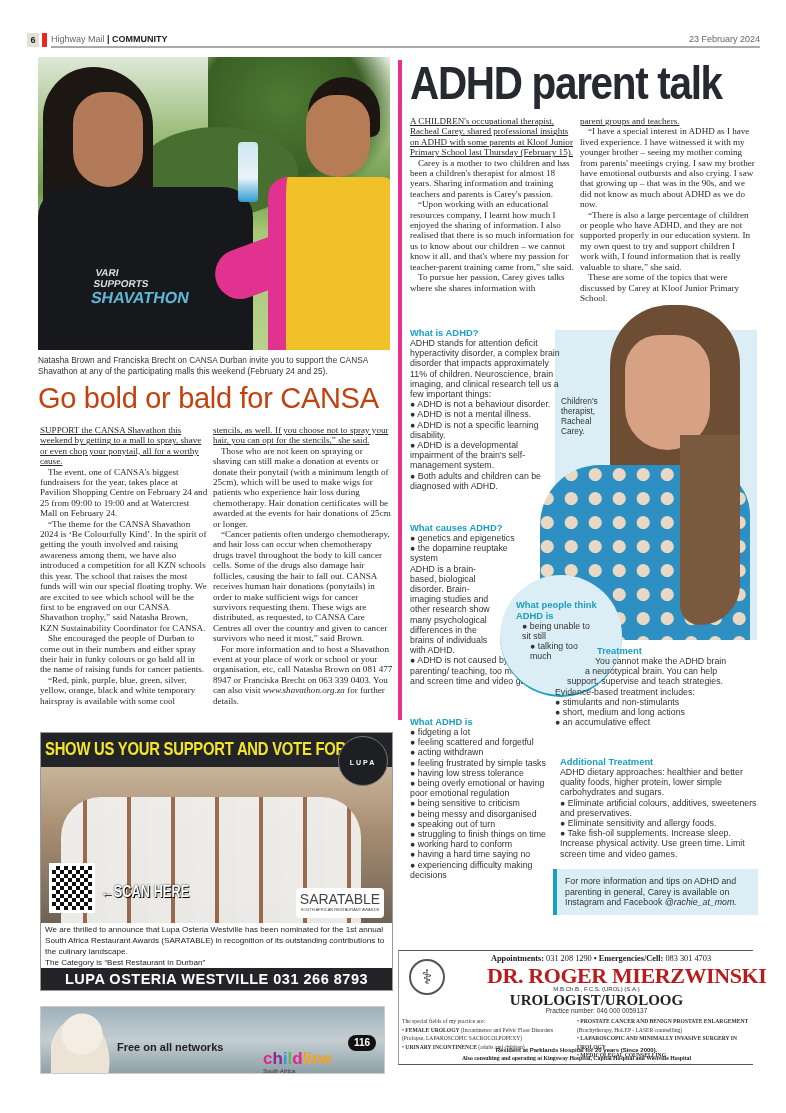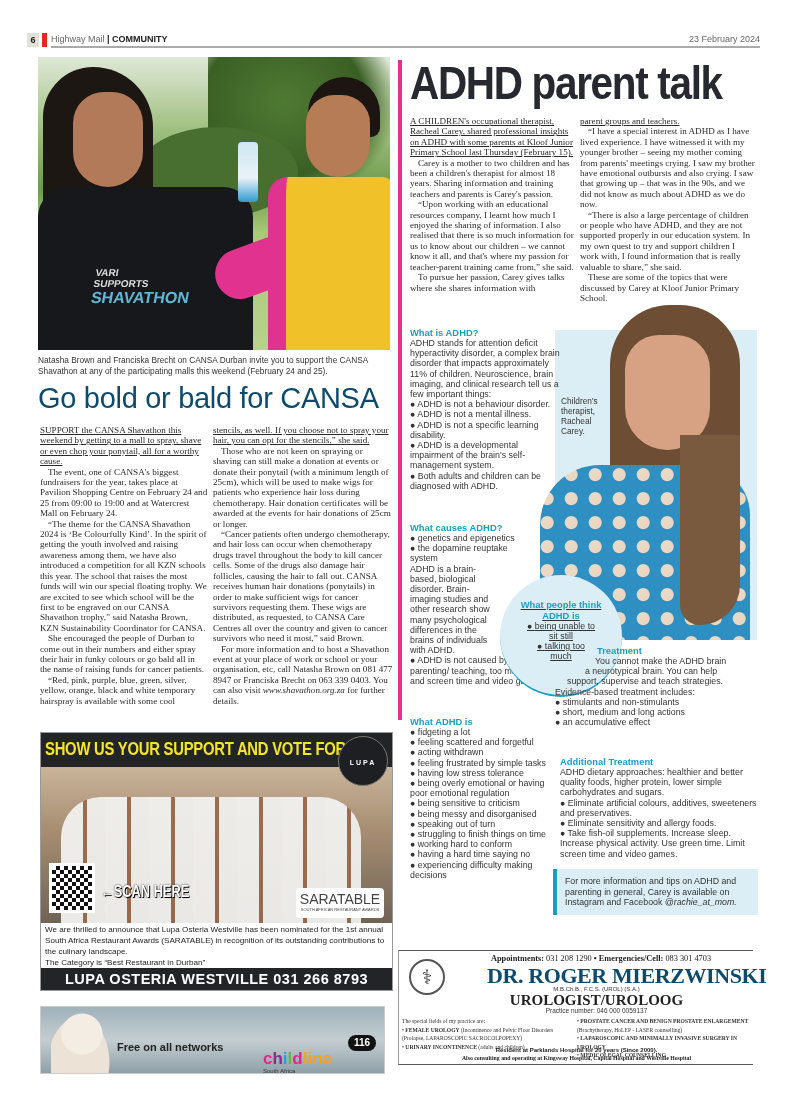--- a/index.html
+++ b/index.html
@@ -27,21 +27,21 @@
   .p1-logo { position:absolute; left:55px; top:200px; font: bold 16px "Liberation Sans", sans-serif; color:#5fb7d6; transform: skew(-10deg); }
   .p1-logo small { display:block; font-size:10px; color:#ddd; }
   .p1-girl { position:absolute; left:230px; top:20px; width:125px; height:273px; }
   .p1-ghair { position:absolute; left:40px; top:0; width:72px; height:60px; background:#1c1512; border-radius:40px 40px 10px 10px; }
   .p1-gface { position:absolute; left:38px; top:18px; width:64px; height:82px; background:#b67c55; border-radius:35px 35px 40px 40px; }
   .p1-pink { position:absolute; left:-55px; top:160px; width:120px; height:50px; background:#e0328e; border-radius:25px; transform: rotate(-20deg); }
   .p1-vest { position:absolute; left:0; top:100px; width:125px; height:173px; background:#f0c129; border-radius:20px 10px 0 0; border-left: 18px solid #e0328e; }
   .p1-can { position:absolute; left:200px; top:85px; width:20px; height:60px; background: linear-gradient(180deg,#cfe6f2 0%,#e9f3f8 60%,#2f9ad1 100%); border-radius:4px; }
 
   .cap1 { position:absolute; left:38px; top:355px; width:355px; font: 8.3px/11px "Liberation Sans", sans-serif; color:#333; }
-  .head1 { position:absolute; left:38px; top:382px; font: 29px "Liberation Sans", sans-serif; color:#0c4a6e; letter-spacing:-0.3px; white-space:nowrap; }
+  .head1 { position:absolute; left:38px; top:382px; font: 29px "Liberation Sans", sans-serif; color:#c2410c; letter-spacing:-0.3px; white-space:nowrap; }
 
   .col { position:absolute; font: 9.1px/10.4px "Liberation Serif", serif; color:#2a2a2a; text-align: left; }
   .col p { text-indent: 8px; }
   .col p.first { text-indent: 0; text-decoration: underline; }
   .col1 { left:40px; top:425px; width:168px; }
   .col2 { left:213px; top:425px; width:180px; }
   .col2 i { font-style: italic; }
 
   .pink-rule { position:absolute; left:398px; top:60px; width:4px; height:660px; background:#e8318f; }
 
@@ -56,21 +56,21 @@
   .p2-face { position:absolute; left:95px; top:30px; width:85px; height:115px; background:#d7a283; border-radius:40px 40px 50px 50px; }
   .p2-dress { position:absolute; left:10px; top:160px; width:210px; height:190px; background: radial-gradient(circle at 30% 40%, #e9d8c4 0 6px, transparent 7px) 0 0/24px 24px, #2e8fc2; border-radius:60px 50px 0 0; }
   .p2-hair2 { position:absolute; left:150px; top:130px; width:60px; height:190px; background:#7a5a3e; border-radius:0 0 40px 20px; }
   .cap2 { position:absolute; left:561px; top:396px; width:50px; font: 8.3px/10px "Liberation Sans", sans-serif; color:#333; }
 
   .sans { position:absolute; font: 8.8px/10.2px "Liberation Sans", sans-serif; color:#333; }
   .sans h4 { font: bold 9.4px/11px "Liberation Sans", sans-serif; color:#1a9ec4; }
   .what-is { left:410px; top:327px; width:150px; }
   .causes { left:410px; top:522px; width:150px; }
   .adhd-is { left:410px; top:716px; width:150px; }
-  .circle { position:absolute; left:500px; top:575px; width:122px; height:122px; border-radius:50%; background:#dbeef5; border-bottom: 2px solid #1a9ec4; text-align:center; padding-top:24px; font: 8.8px/10px "Liberation Sans", sans-serif; color:#333;text-decoration:underline; }
+  .circle { position:absolute; left:500px; top:575px; width:122px; height:122px; border-radius:50%; background:#dbeef5; border-bottom: 2px solid #1a9ec4; text-align:left; padding-top:24px; font: 8.8px/10px "Liberation Sans", sans-serif; color:#333; }
   .circle h4 { font: bold 9.4px/11px "Liberation Sans", sans-serif; color:#1a9ec4; }
   .treatment { left:555px; top:645px; width:220px; }
   .treatment h4 { padding-left: 42px; }
   .treatment .l1 { padding-left: 40px; }
   .treatment .l2 { padding-left: 30px; }
   .treatment .l3 { padding-left: 12px; }
   .addl { left:560px; top:756px; width:200px; }
   .info-box { position:absolute; left:553px; top:869px; width:205px; height:46px; background:#dbeef5; border-left: 4px solid #1a9ec4; padding:7px 8px; font: 8.8px/10.5px "Liberation Sans", sans-serif; color:#333; }
   .info-box i { font-style: italic; }
 
@@ -96,21 +96,21 @@
   .child-logo { position:absolute; left:222px; top:42px; font: bold 17px "Liberation Sans", sans-serif; letter-spacing:0; }
   .child-logo span:nth-child(1){color:#e2268d}.child-logo span:nth-child(2){color:#8b2a8f}.child-logo span:nth-child(3){color:#2b9cd8}.child-logo span:nth-child(4){color:#66b44a}.child-logo span:nth-child(5){color:#e2268d}.child-logo span:nth-child(6){color:#f6a21c}
   .child-sa { position:absolute; left:222px; top:61px; font: 6px "Liberation Sans", sans-serif; color:#333; }
   .bubble { position:absolute; left:307px; top:28px; width:28px; height:16px; border-radius:8px; background:#111; color:#fff; font: bold 10px/16px "Liberation Sans", sans-serif; text-align:center; }
 
   
   .doc { position:absolute; left:398px; top:950px; width:355px; height:115px; border-top:1.5px solid #555; border-bottom:1.5px solid #555; border-left:1px solid #999; }
   .doc-seal { position:absolute; left:10px; top:8px; width:36px; height:36px; border-radius:50%; border:2px solid #555; text-align:center; font: 20px/32px "DejaVu Sans", sans-serif; color:#333; }
   .doc-appt { position:absolute; left:92px; top:3px; font: bold 8.3px "Liberation Serif", serif; color:#222; white-space:nowrap; }
   .doc-appt span { font-weight: normal; }
-  .doc-name { position:absolute; left:88px; top:12px; font: bold 22px "Liberation Serif", serif; color:#0c4a6e; white-space:nowrap; letter-spacing:-0.4px; }
+  .doc-name { position:absolute; left:88px; top:12px; font: bold 22px "Liberation Serif", serif; color:#b91c1c; white-space:nowrap; letter-spacing:-0.4px; }
   .doc-qual { position:absolute; left:0; width:355px; top:35px; text-align:center; font: 6px "Liberation Sans", sans-serif; color:#333; padding-left:40px; }
   .doc-title { position:absolute; left:0; width:355px; top:41px; text-align:center; font: bold 15px "Liberation Serif", serif; color:#222; padding-left:40px; }
   .doc-prac { position:absolute; left:0; width:355px; top:56px; text-align:center; font: 6.5px "Liberation Sans", sans-serif; color:#333; padding-left:40px; }
   .doc-fields { position:absolute; left:3px; top:66px; width:175px; font: 5.6px/8.5px "Liberation Serif", serif; color:#333; }
   .doc-fields2 { position:absolute; left:178px; top:66px; width:178px; font: 5.6px/8.5px "Liberation Serif", serif; color:#333; }
   .doc-fields b, .doc-fields2 b { font-weight: bold; }
   .doc-res { position:absolute; left:0; width:355px; top:96px; text-align:center; font: bold 6px "Liberation Sans", sans-serif; color:#222; }
   .doc-also { position:absolute; left:0; width:355px; top:104px; text-align:center; font: bold 5.8px "Liberation Serif", serif; color:#222; }
 </style>
 </head>

